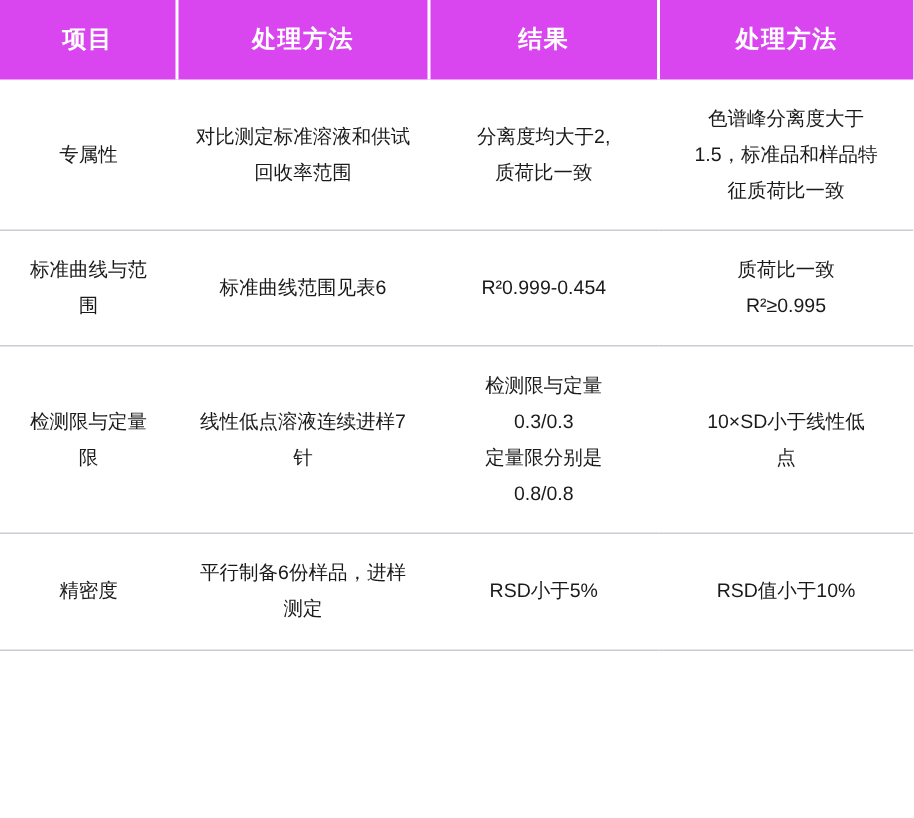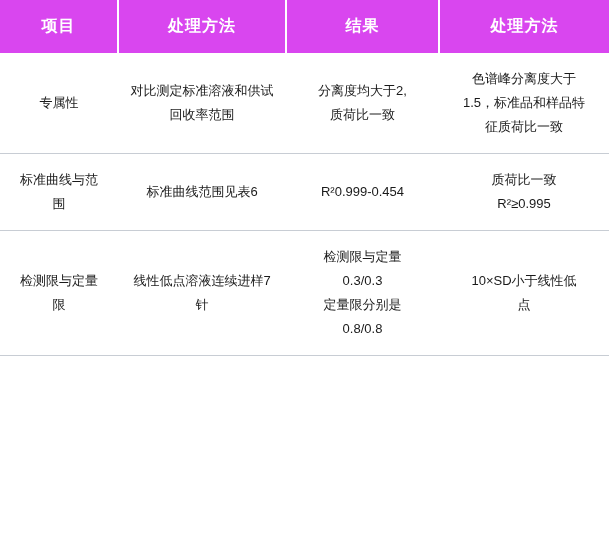--- a/index.html
+++ b/index.html
@@ -155,17 +155,40 @@
           </div>
         </td>
         <td>
           <div class="cell-lines">
             <div>10×SD小于线性低</div>
             <div>点</div>
           </div>
         </td>
       </tr>
 
+      <tr>
+        <td class="first-col">
+          <div class="cell-lines">
+            <div>精密度</div>
+          </div>
+        </td>
+        <td>
+          <div class="cell-lines">
+            <div>平行制备6份样品，进样</div>
+            <div>测定</div>
+          </div>
+        </td>
+        <td>
+          <div class="cell-lines">
+            <div>RSD小于5%</div>
+          </div>
+        </td>
+        <td>
+          <div class="cell-lines">
+            <div>RSD值小于10%</div>
+          </div>
+        </td>
+      </tr>
 
 
     </tbody>
   </table>
 </div>
 
 </body></html>

